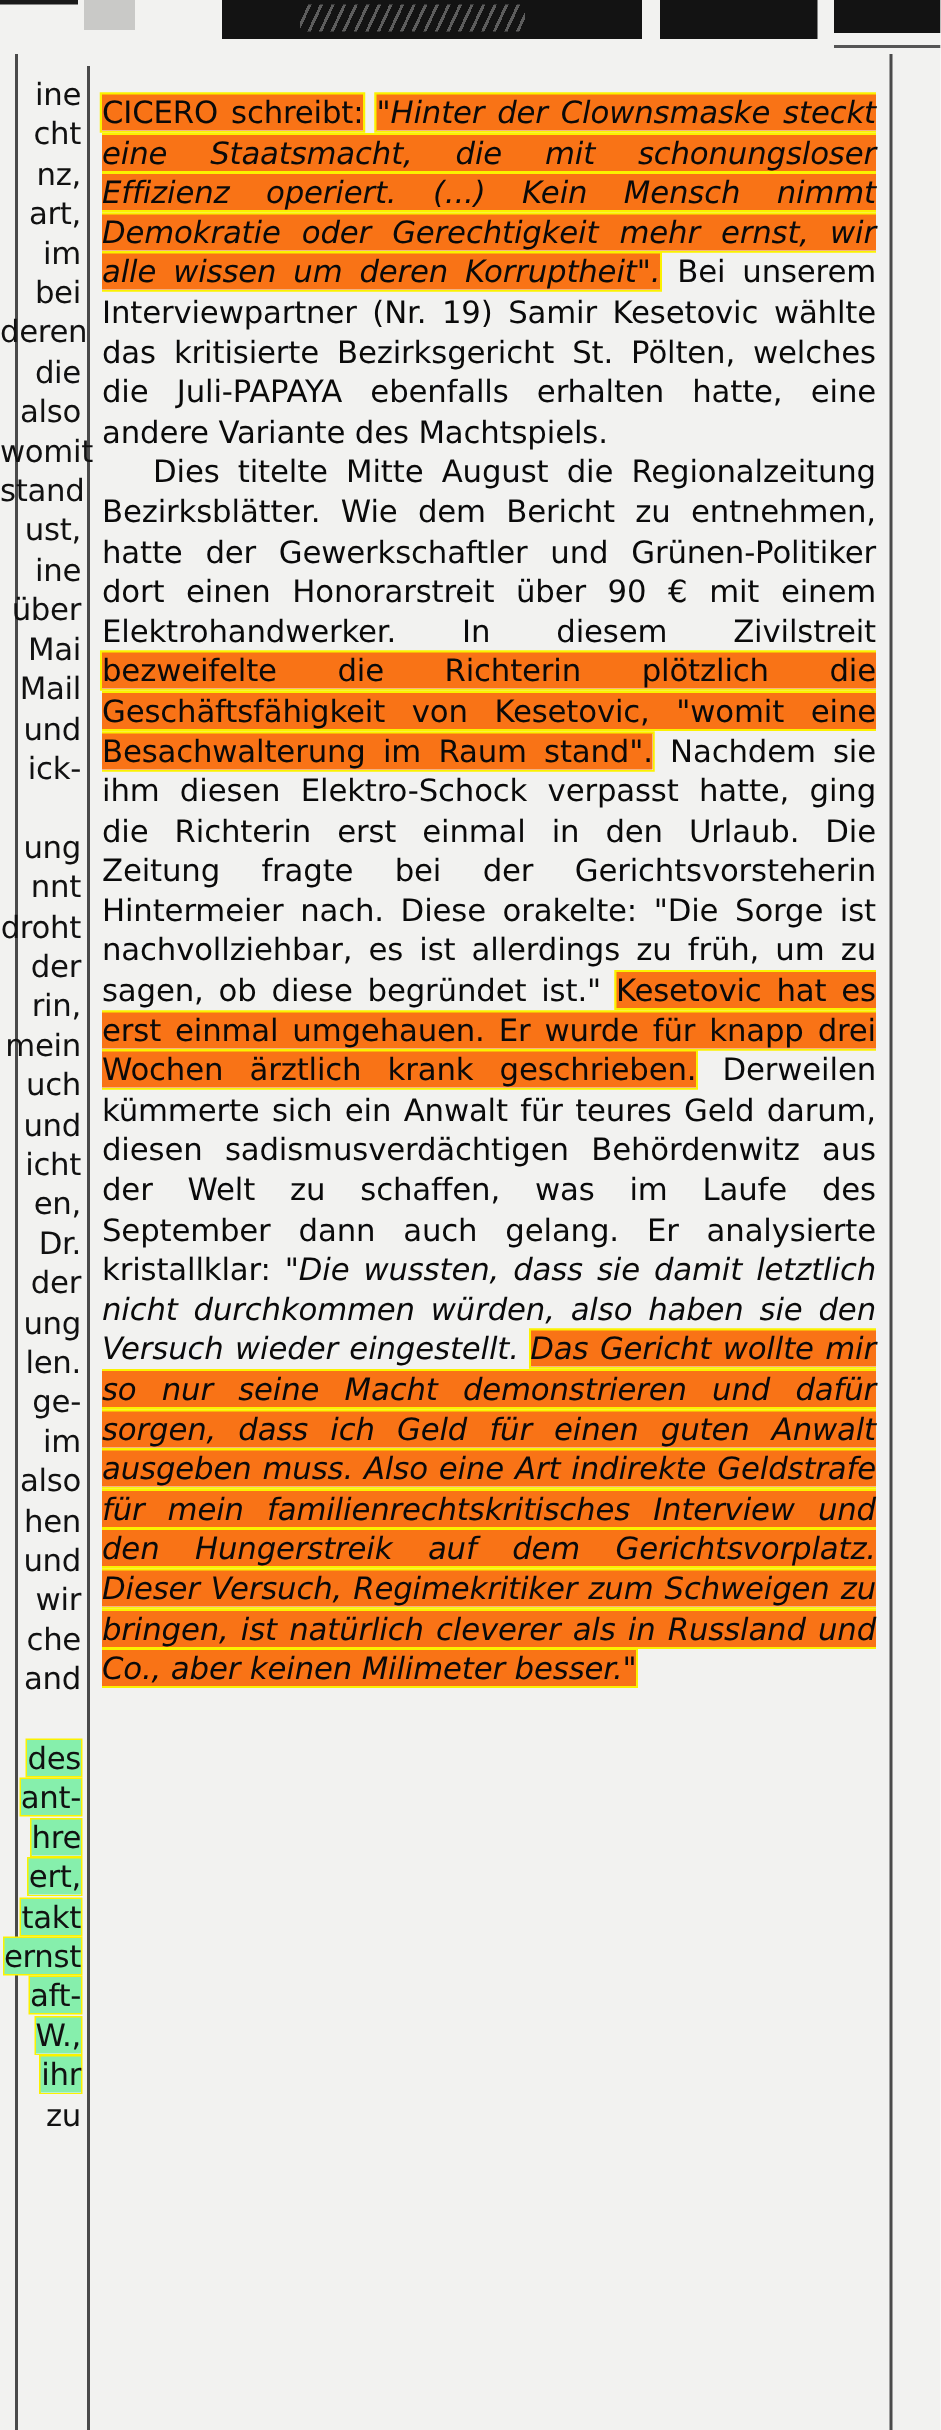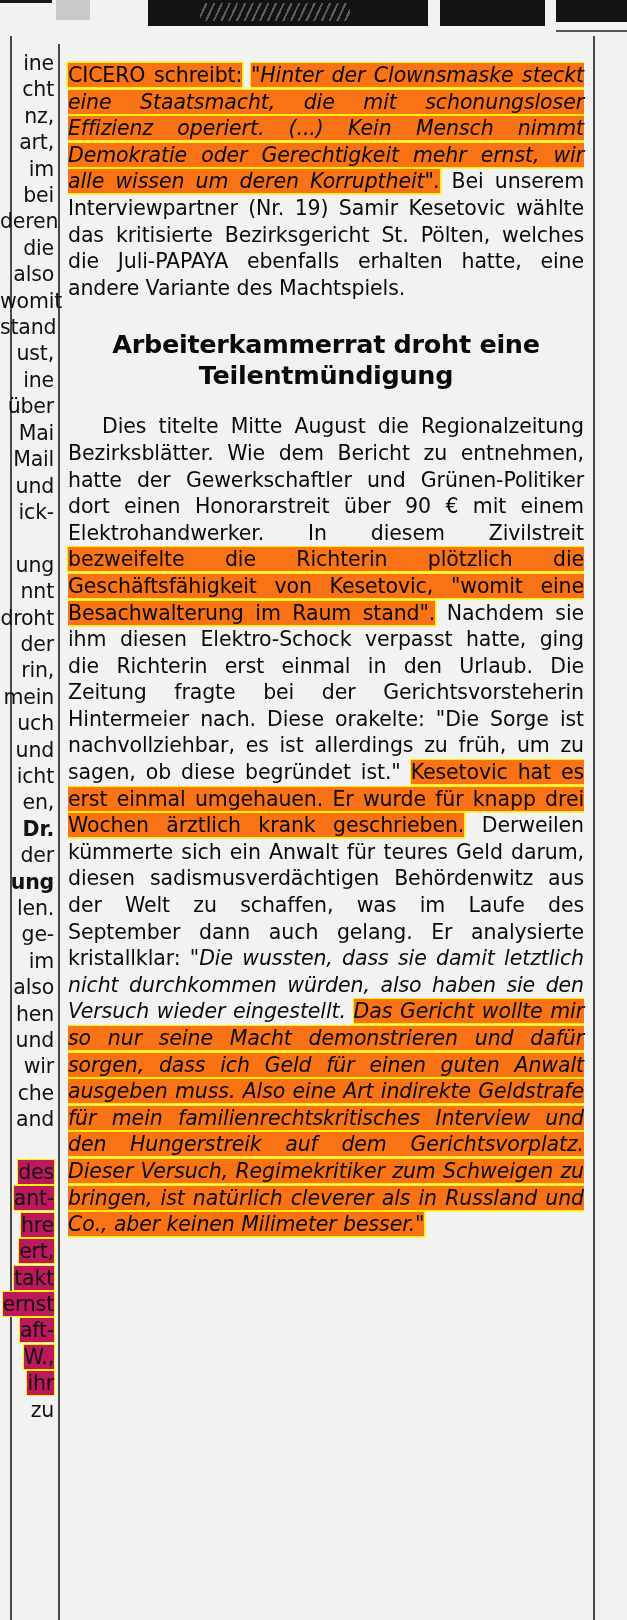--- a/index.html
+++ b/index.html
@@ -106,23 +106,23 @@
     width: 56px;
     font-size: 20.5px;
     line-height: 26.4px;
     color: #111;
     text-align: right;
     font-family: "DejaVu Sans", sans-serif;
     letter-spacing: -0.2px;
   }
   .left-col .frag { white-space: nowrap; padding-right: 2px; }
   .left-col .gap { height: 26.4px; }
-  .left-col .bold { font-weight: bold; }
+  .left-col .bold { font-weight: normal; }
   .left-col .hl {
-    background: #be185d;
+    background: #86efac;
     box-shadow: 0 0 0 1px #fbf200;
   }
 
   
   .main-col {
     position: absolute;
     top: 62px; left: 68px;
     width: 516px;
     color: #0a0a0a;
   }
@@ -221,20 +221,19 @@
       <div class="frag"><span>zu</span></div>
     </div>
 
   <div class="main-col">
 
     <p class="para">
       <span class="hl">CICERO schreibt:</span>
       <span class="it hl">"Hinter der Clownsmaske steckt eine Staatsmacht, die mit schonungsloser Effizienz operiert. (...) Kein Mensch nimmt Demokratie oder Gerechtigkeit mehr ernst, wir alle wissen um deren Korruptheit".</span><span> Bei unserem Interviewpartner (Nr. 19) Samir Kesetovic wählte das kritisierte Bezirksgericht St. Pölten, welches die Juli-PAPAYA ebenfalls erhalten hatte, eine andere Variante des Machtspiels.</span>
     </p>
 
-    <h2 class="headline">Arbeiterkammerrat droht eine Teilentmündigung</h2>
 
     <p class="para indent">
       <span>Dies titelte Mitte August die Regionalzeitung Bezirksblätter. Wie dem Bericht zu entnehmen, hatte der Gewerkschaftler und Grünen-Politiker dort einen Honorarstreit über 90 € mit einem Elektrohandwerker. In diesem Zivilstreit </span><span class="hl">bezweifelte die Richterin plötzlich die Geschäftsfähigkeit von Kesetovic, "womit eine Besachwalterung im Raum stand".</span><span> Nachdem sie ihm diesen Elektro-Schock verpasst hatte, ging die Richterin erst einmal in den Urlaub. Die Zeitung fragte bei der Gerichtsvorsteherin Hintermeier nach. Diese orakelte: "Die Sorge ist nachvollziehbar, es ist allerdings zu früh, um zu sagen, ob diese begründet ist." </span><span class="hl">Kesetovic hat es erst einmal umgehauen. Er wurde für knapp drei Wochen ärztlich krank geschrieben.</span><span> Derweilen kümmerte sich ein Anwalt für teures Geld darum, diesen sadismusverdächtigen Behördenwitz aus der Welt zu schaffen, was im Laufe des September dann auch gelang. Er analysierte kristallklar: </span><span class="it">"Die wussten, dass sie damit letztlich nicht durchkommen würden, also haben sie den Versuch wieder eingestellt. </span><span class="it hl">Das Gericht wollte mir so nur seine Macht demonstrieren und dafür sorgen, dass ich Geld für einen guten Anwalt ausgeben muss. Also eine Art indirekte Geldstrafe für mein familienrechtskritisches Interview und den Hungerstreik auf dem Gerichtsvorplatz. Dieser Versuch, Regimekritiker zum Schweigen zu bringen, ist natürlich cleverer als in Russland und Co., aber keinen Milimeter besser."</span>
     </p>
 
   </div>
 </div>
 
 </body></html>

